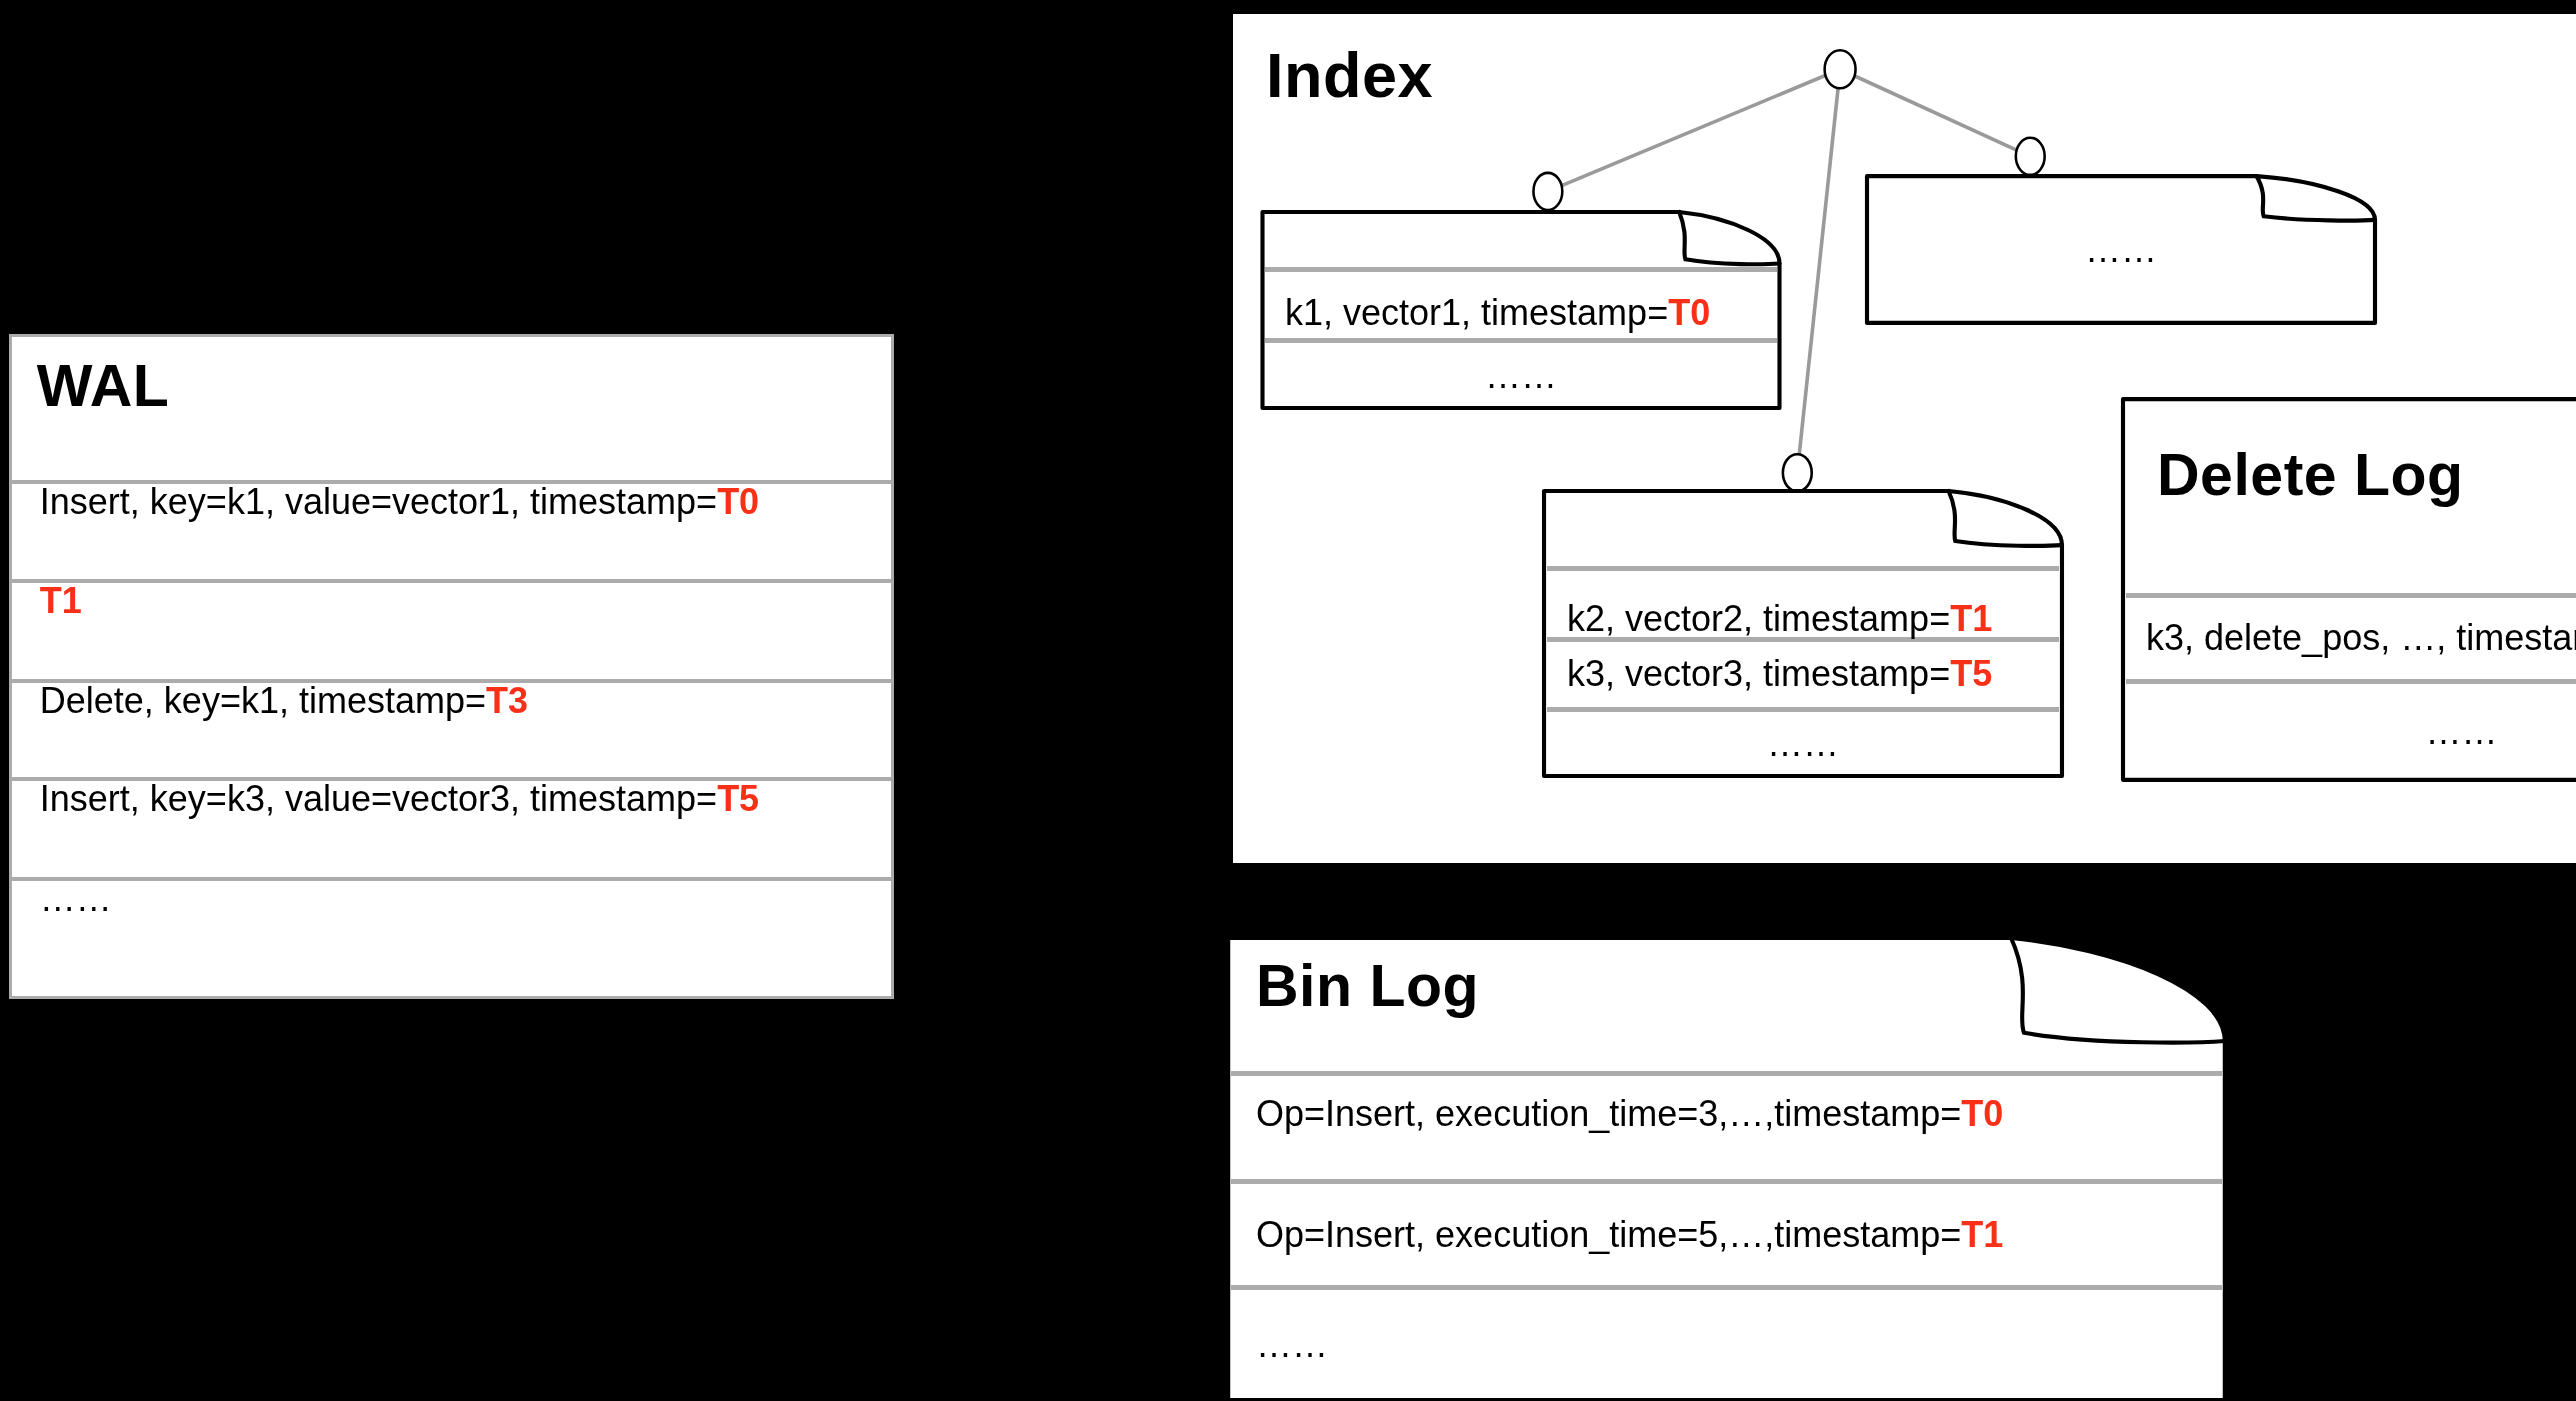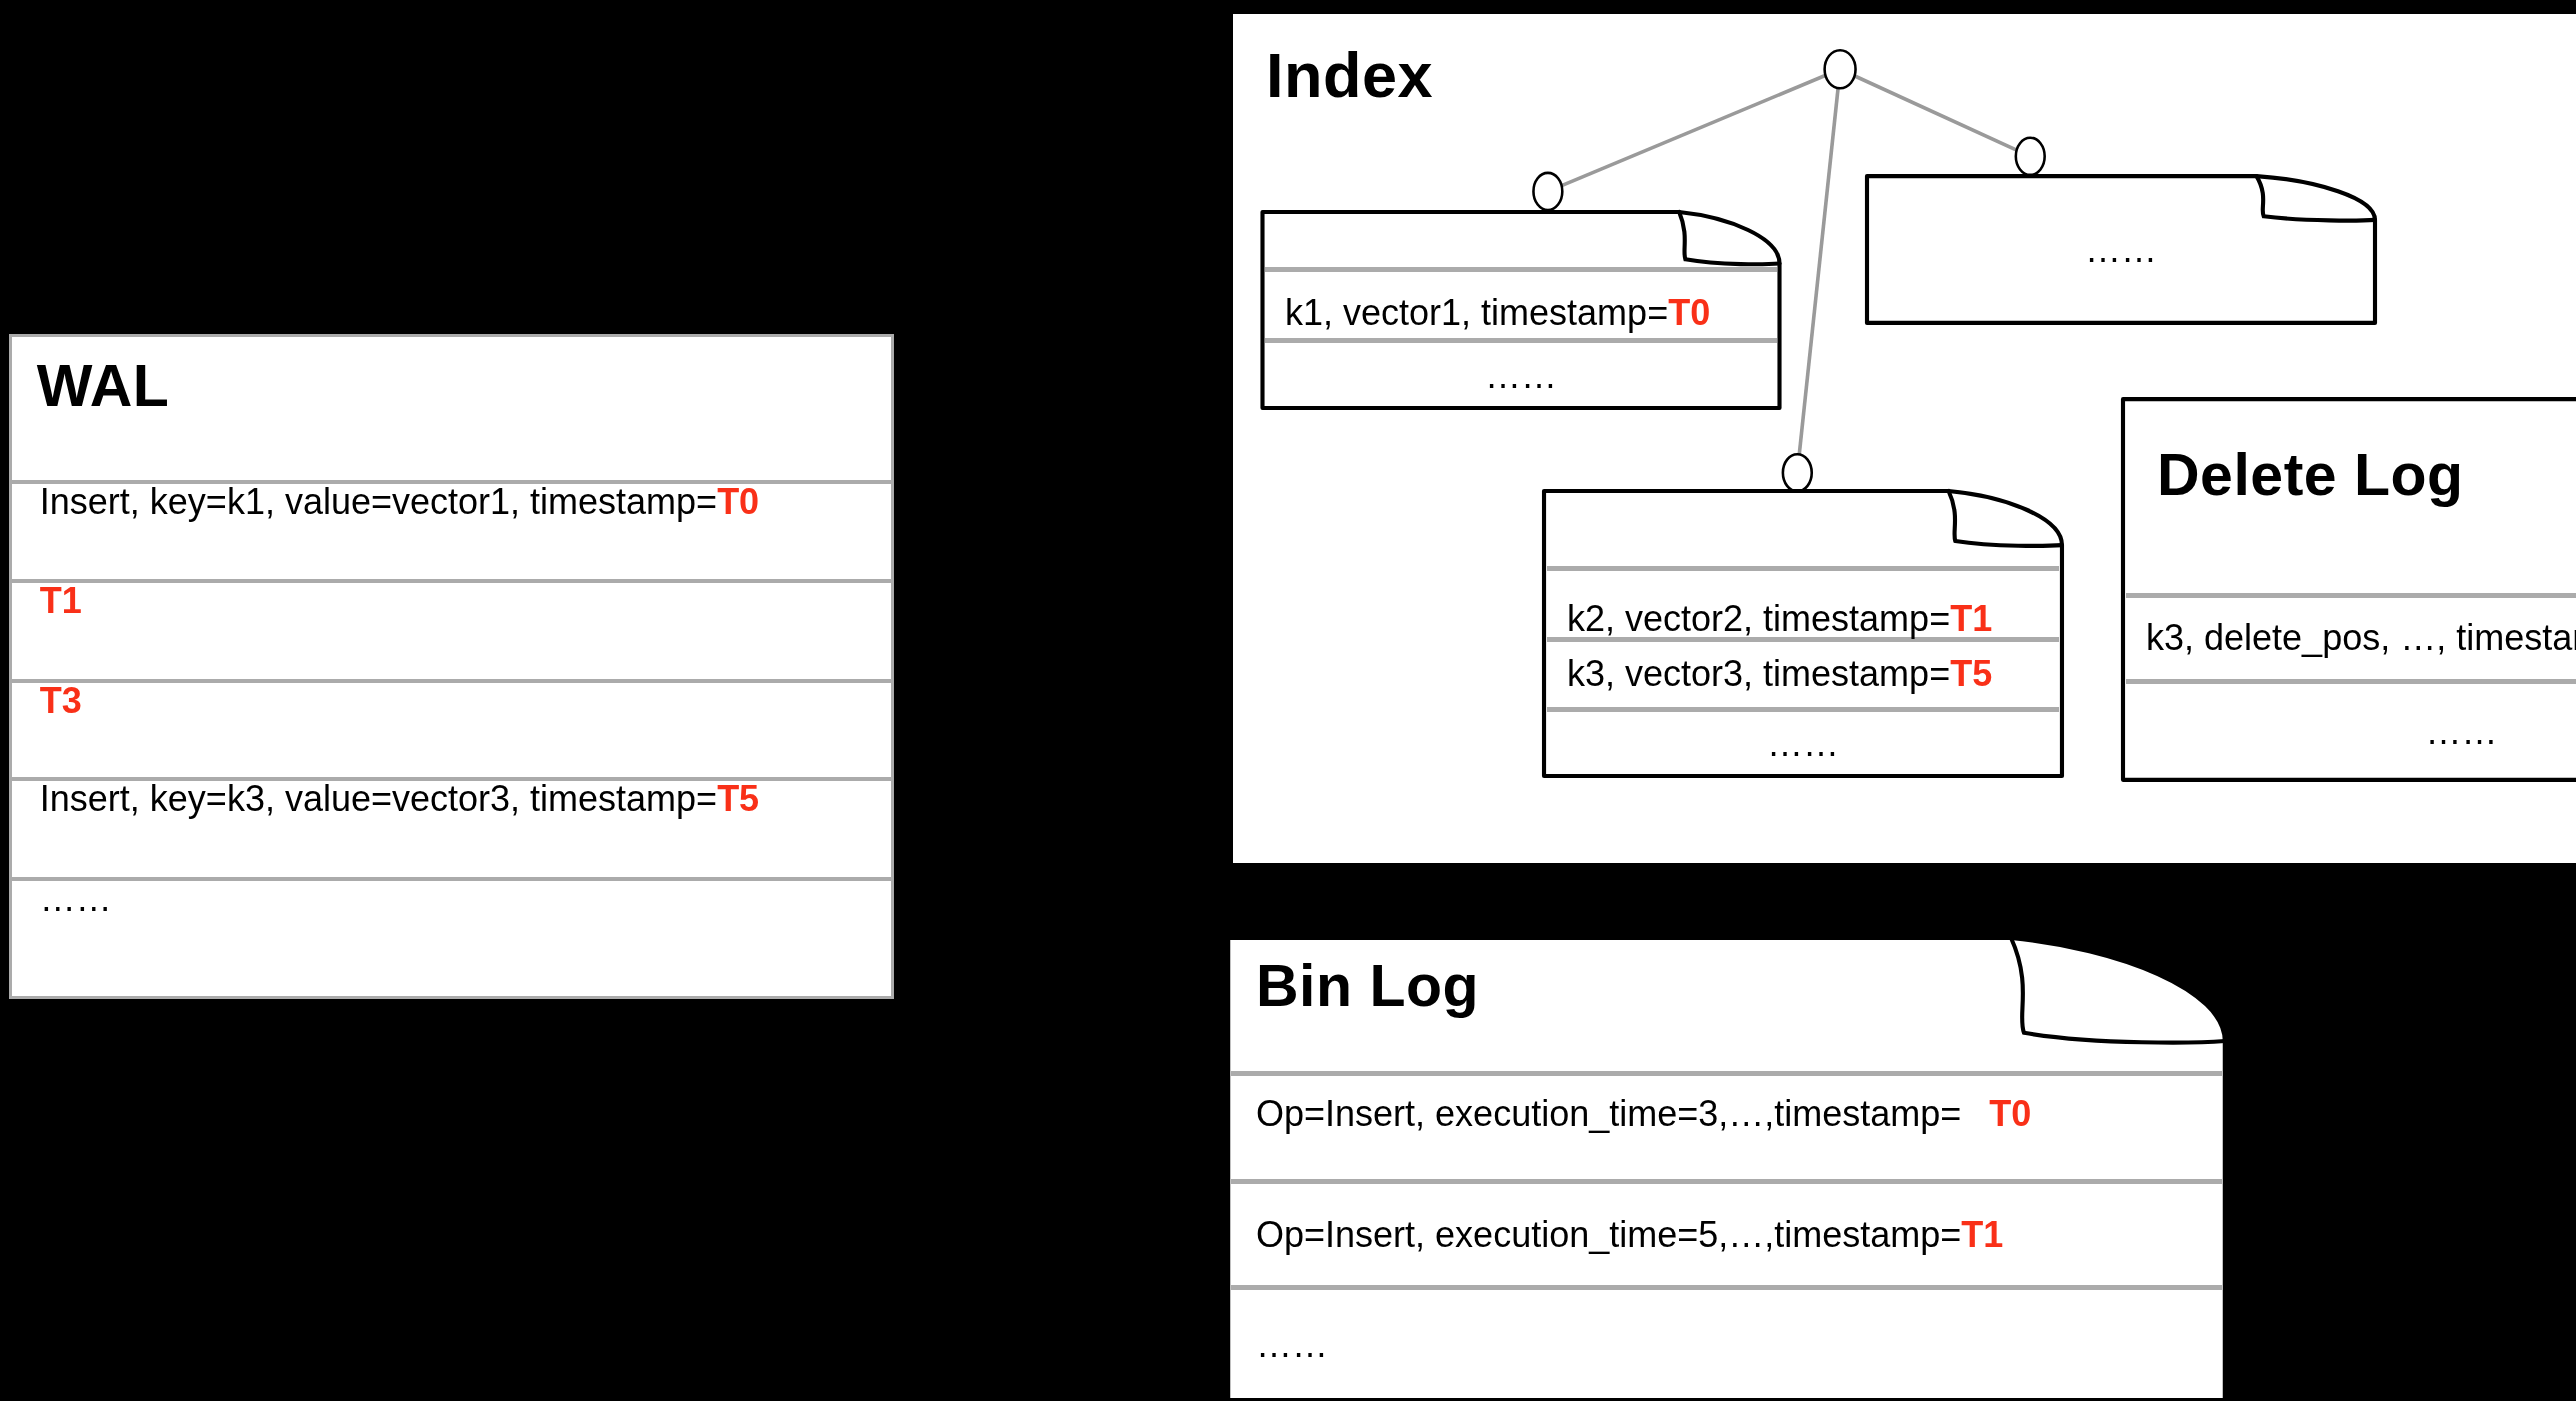--- a/index.html
+++ b/index.html
@@ -40,20 +40,21 @@
   <div class="panel" style="left:8.8px;top:334px;width:885px;height:665px;border:3.1px solid var(--sep);box-sizing:border-box;">
     <div class="big-title" style="left:25px;top:19.6px;">WAL</div>
     <div class="wal-row" style="top:143px;height:94px;">
       <span>Insert, key=k1, value=vector1, timestamp=</span>
         <span class="accent">T0</span>
     </div>
     <div class="wal-row" style="top:242px;height:95px;">
         <span class="accent">T1</span>
     </div>
     <div class="wal-row" style="top:342px;height:94px;">
+      <span>Delete, key=k1, timestamp=</span>
         <span class="accent">T3</span>
     </div>
     <div class="wal-row" style="top:440px;height:95px;">
       <span>Insert, key=k3, value=vector3, timestamp=</span>
         <span class="accent">T5</span>
     </div>
     <div class="wal-row" style="top:540px;height:116px;">
       <span>……</span>
     </div>
   </div>
@@ -137,21 +138,21 @@
 
   <div class="doc" style="left:1228px;top:938px;width:997px;height:462px;">
     <svg class="outline" width="997" height="462" viewBox="0 0 1935 897">
       <path class="doc-body" d="M 0 0 L 1520 0 C 1727 20, 1935 100, 1935 200 L 1935 897 L 0 897 Z"></path>
       <path class="doc-flap" d="M 1520 0 C 1561 90, 1532 150, 1545 184 C 1686 208, 1885 204, 1935 200"></path>
     </svg>
     <div class="big-title" style="left:28px;top:18.5px;text-align:right;">Bin Log</div>
     <div class="sep" style="top:133px;"></div>
     <div class="sep" style="top:241px;"></div>
     <div class="sep" style="top:347px;"></div>
-    <div class="row padded" style="top:138px;height:75px;gap:28px;">
+    <div class="row padded" style="top:138px;height:75px;">
       <span>Op=Insert, execution_time=3,…,timestamp=</span>
         <span class="accent">T0</span>
     </div>
     <div class="row padded" style="top:246px;height:101px;">
       <span>Op=Insert, execution_time=5,…,timestamp=</span>
         <span class="accent">T1</span>
     </div>
     <div class="row padded" style="top:351px;height:111px;">
       <span>……</span>
     </div>

